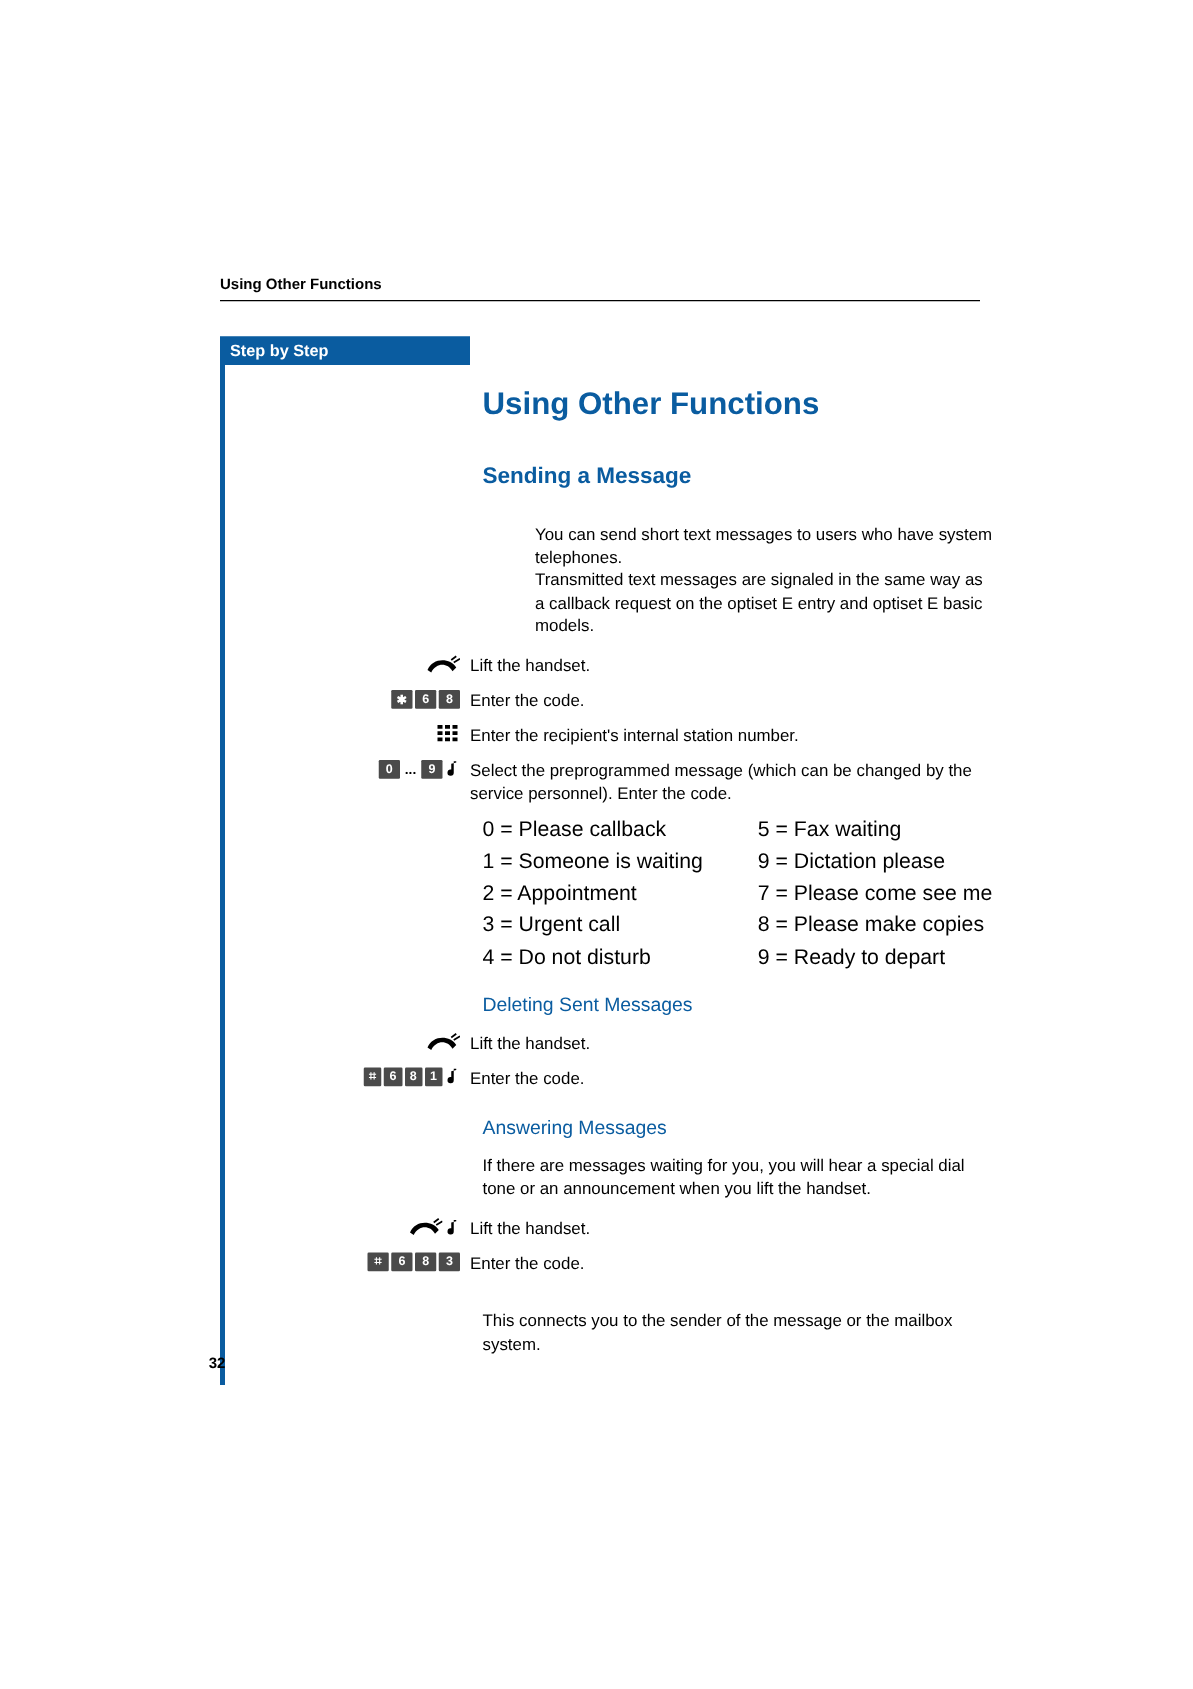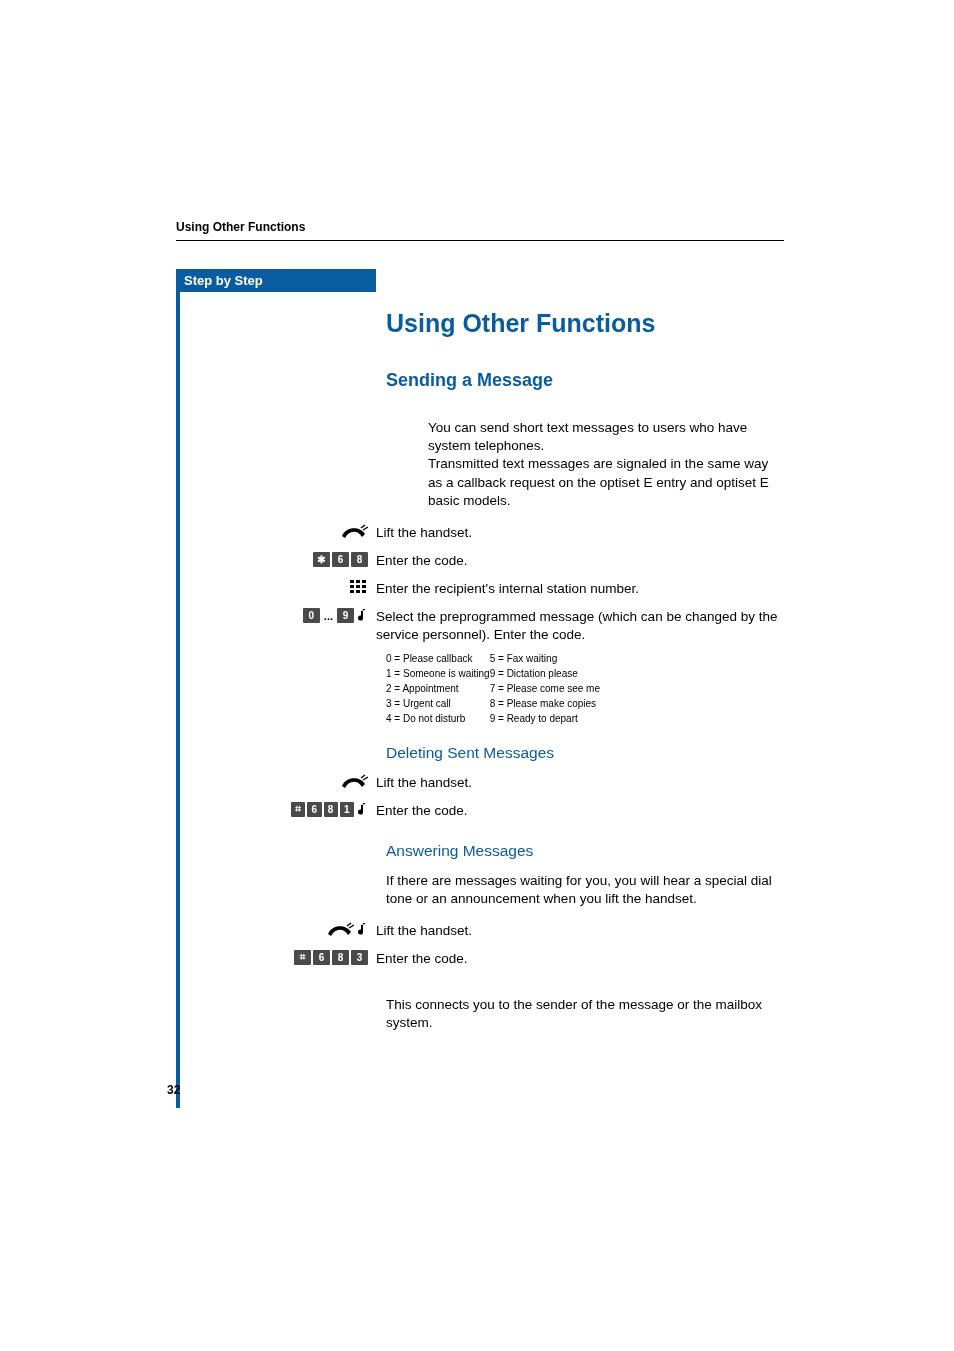--- a/index.html
+++ b/index.html
@@ -122,21 +122,22 @@
       display: grid;
       grid-template-columns: repeat(3, 4px);
       grid-template-rows: repeat(3, 3px);
       gap: 2px;
     }
     .keypad-icon .dots span { background:#000; width:4px; height:3px; display:block; }
     .note-icon svg { display:block; }
     .ellipsis { font-size: 11px; font-weight: bold; padding: 0 2px; }
     .options {
       display: flex;
-      font-size: 10px;
+      gap: 44px;
+      font-size: 17px;
       line-height: 1.5;
       margin-top: 2px;
     }
     .options .col { white-space: nowrap; }
     .page-number {
       position: absolute;
       left: 167px;
       bottom: 254px;
       font-size: 12px;
       font-weight: bold;

